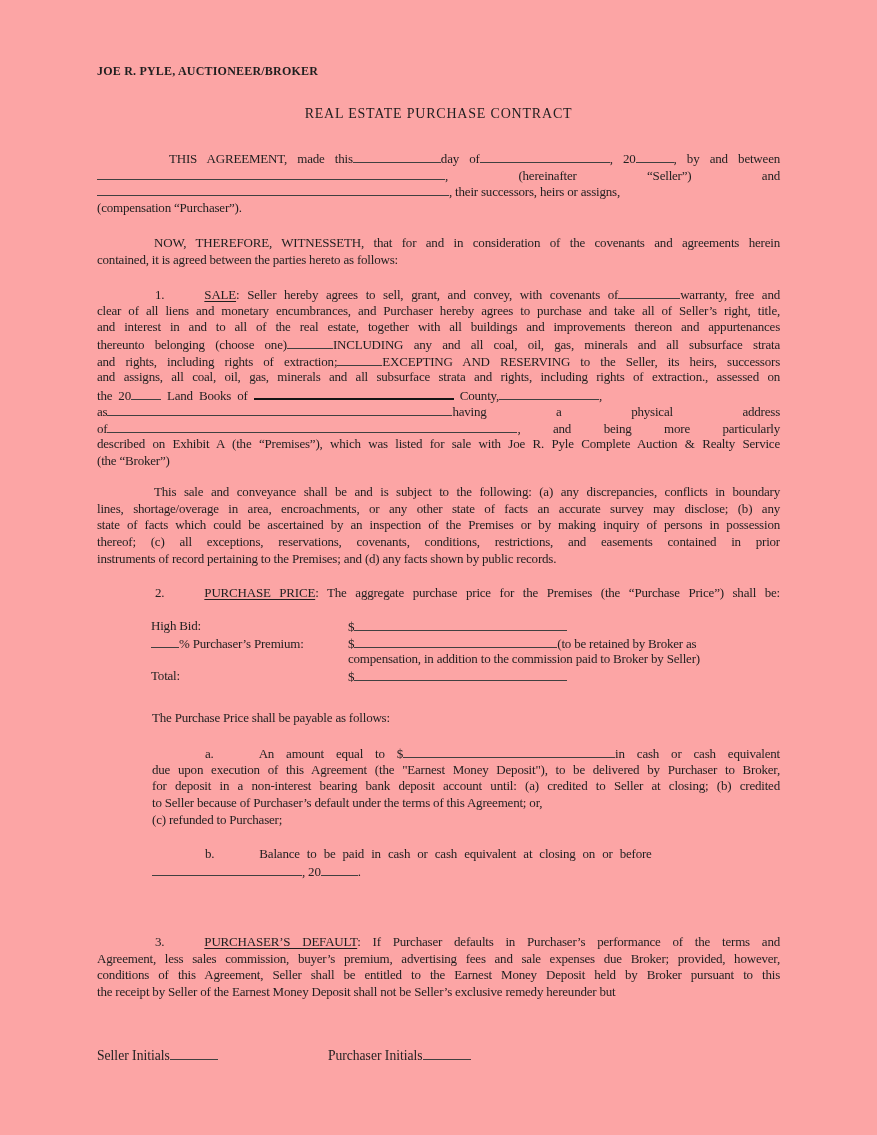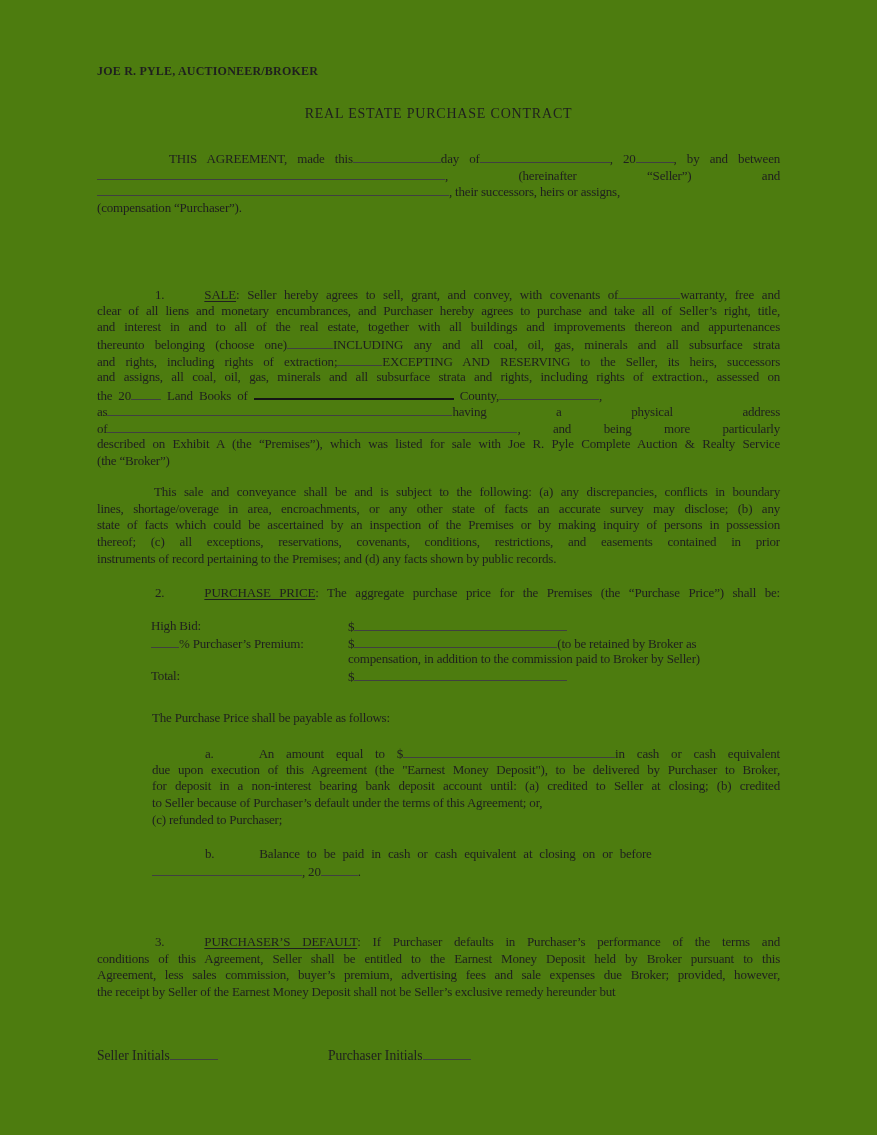--- a/index.html
+++ b/index.html
@@ -1,21 +1,21 @@
 <!DOCTYPE html>
 <html><head>
 <meta charset="utf-8">
 <style>
   html,body{margin:0;padding:0;background:#ffffff;}
   body{
     width:877px;height:1135px;
     font-family:"Liberation Serif","DejaVu Serif",serif;
     color:#1f1f1f;
   }
-  .page{position:relative;width:877px;height:1135px;background:#4d7c0f;overflow:hidden;}
+  .page{position:relative;width:877px;height:1135px;background:#fca5a5;overflow:hidden;}
   .letterhead{
     position:absolute;top:64px;left:97px;
     font-size:12px;font-weight:bold;letter-spacing:0.2px;
   }
   .doc-title{
     position:absolute;top:106px;left:0;width:877px;text-align:center;
     font-size:14px;font-weight:normal;letter-spacing:0.8px;
   }
   .block{
     position:absolute;
@@ -40,20 +40,24 @@
 
 <div class="page">
   <div class="letterhead">JOE R. PYLE, AUCTIONEER/BROKER</div>
   <div class="doc-title">REAL ESTATE PURCHASE CONTRACT</div>
 
 <div class="block" style="top: 150px; left: 97px; width: 683px;">
       <div class="line j"><span class="tab" style="width: 72px;"></span><span>THIS AGREEMENT, made this</span><span class="blank" style="width: 88px;"></span><span>day of</span><span class="blank" style="width: 130px;"></span><span>, 20</span><span class="blank" style="width: 38px;"></span><span>, by and between</span></div>
       <div class="line j"><span class="blank" style="width: 348px;"></span><span>, (hereinafter “Seller”) and</span></div>
       <div class="line"><span class="blank" style="width: 352px;"></span><span>, their successors, heirs or assigns,</span></div>
       <div class="line"><span>(compensation “Purchaser”).</span></div>
+    </div>
+    <div class="block" style="top: 235px; left: 97px; width: 683px;">
+      <div class="line j"><span class="tab" style="width: 57px;"></span><span>NOW, THEREFORE, WITNESSETH, that for and in consideration of the covenants and agreements herein</span></div>
+      <div class="line"><span>contained, it is agreed between the parties hereto as follows:</span></div>
     </div>
     <div class="block" style="top: 286px; left: 97px; width: 683px;">
       <div class="line j"><span class="tab" style="width: 58px;"></span><span>1.</span><span class="tab" style="width: 40px;"></span><span class="u">SALE</span><span>: Seller hereby agrees to sell, grant, and convey, with covenants of</span><span class="blank" style="width: 62px;"></span><span>warranty, free and</span></div>
       <div class="line j"><span>clear of all liens and monetary encumbrances, and Purchaser hereby agrees to purchase and take all of Seller’s right, title,</span></div>
       <div class="line j"><span>and interest in and to all of the real estate, together with all buildings and improvements thereon and appurtenances</span></div>
       <div class="line j"><span>thereunto belonging (choose one)</span><span class="blank" style="width: 46px;"></span><span>INCLUDING any and all coal, oil, gas, minerals and all subsurface strata</span></div>
       <div class="line j"><span>and rights, including rights of extraction;</span><span class="blank" style="width: 45px;"></span><span>EXCEPTING AND RESERVING to the Seller, its heirs, successors</span></div>
       <div class="line j"><span>and assigns, all coal, oil, gas, minerals and all subsurface strata and rights, including rights of extraction., assessed on</span></div>
       <div class="line" style="word-spacing: 3px;"><span>the 20</span><span class="blank" style="width: 30px;"></span><span> Land Books of </span><span class="blank bold" style="width: 200px;"></span><span> County,</span><span class="blank" style="width: 100px;"></span><span>,</span></div>
       <div class="line j"><span>as</span><span class="blank" style="width: 345px;"></span><span>having a physical address</span></div>
@@ -98,20 +102,20 @@
       <div class="line j"><span>for deposit in a non-interest bearing bank deposit account until: (a) credited to Seller at closing; (b) credited</span></div>
       <div class="line"><span>to Seller because of Purchaser’s default under the terms of this Agreement; or,</span></div>
       <div class="line"><span>(c) refunded to Purchaser;</span></div>
     </div>
     <div class="block" style="top: 846px; left: 152px; width: 628px;">
       <div class="line" style="word-spacing: 4px;"><span class="tab" style="width: 53px;"></span><span>b.</span><span class="tab" style="width: 45px;"></span><span>Balance to be paid in cash or cash equivalent at closing on or before</span></div>
       <div class="line"><span class="blank" style="width: 150px;"></span><span>, 20</span><span class="blank" style="width: 37px;"></span><span>.</span></div>
     </div>
     <div class="block" style="top: 934px; left: 97px; width: 683px;">
       <div class="line j"><span class="tab" style="width: 58px;"></span><span>3.</span><span class="tab" style="width: 40px;"></span><span class="u">PURCHASER’S DEFAULT</span><span>: If Purchaser defaults in Purchaser’s performance of the terms and</span></div>
+      <div class="line j"><span>Agreement, less sales commission, buyer’s premium, advertising fees and sale expenses due Broker; provided, however,</span></div>
       <div class="line j"><span>conditions of this Agreement, Seller shall be entitled to the Earnest Money Deposit held by Broker pursuant to this</span></div>
-      <div class="line j"><span>Agreement, less sales commission, buyer’s premium, advertising fees and sale expenses due Broker; provided, however,</span></div>
       <div class="line"><span>the receipt by Seller of the Earnest Money Deposit shall not be Seller’s exclusive remedy hereunder but</span></div>
     </div>
     <div class="block footer" style="top: 1047px; left: 97px; width: 683px;">
       <div class="line"><span>Seller Initials</span><span class="blank" style="width: 48px;"></span><span class="tab" style="width: 110px;"></span><span>Purchaser Initials</span><span class="blank" style="width: 48px;"></span></div>
     </div>
   </div>
 
 </body></html>

